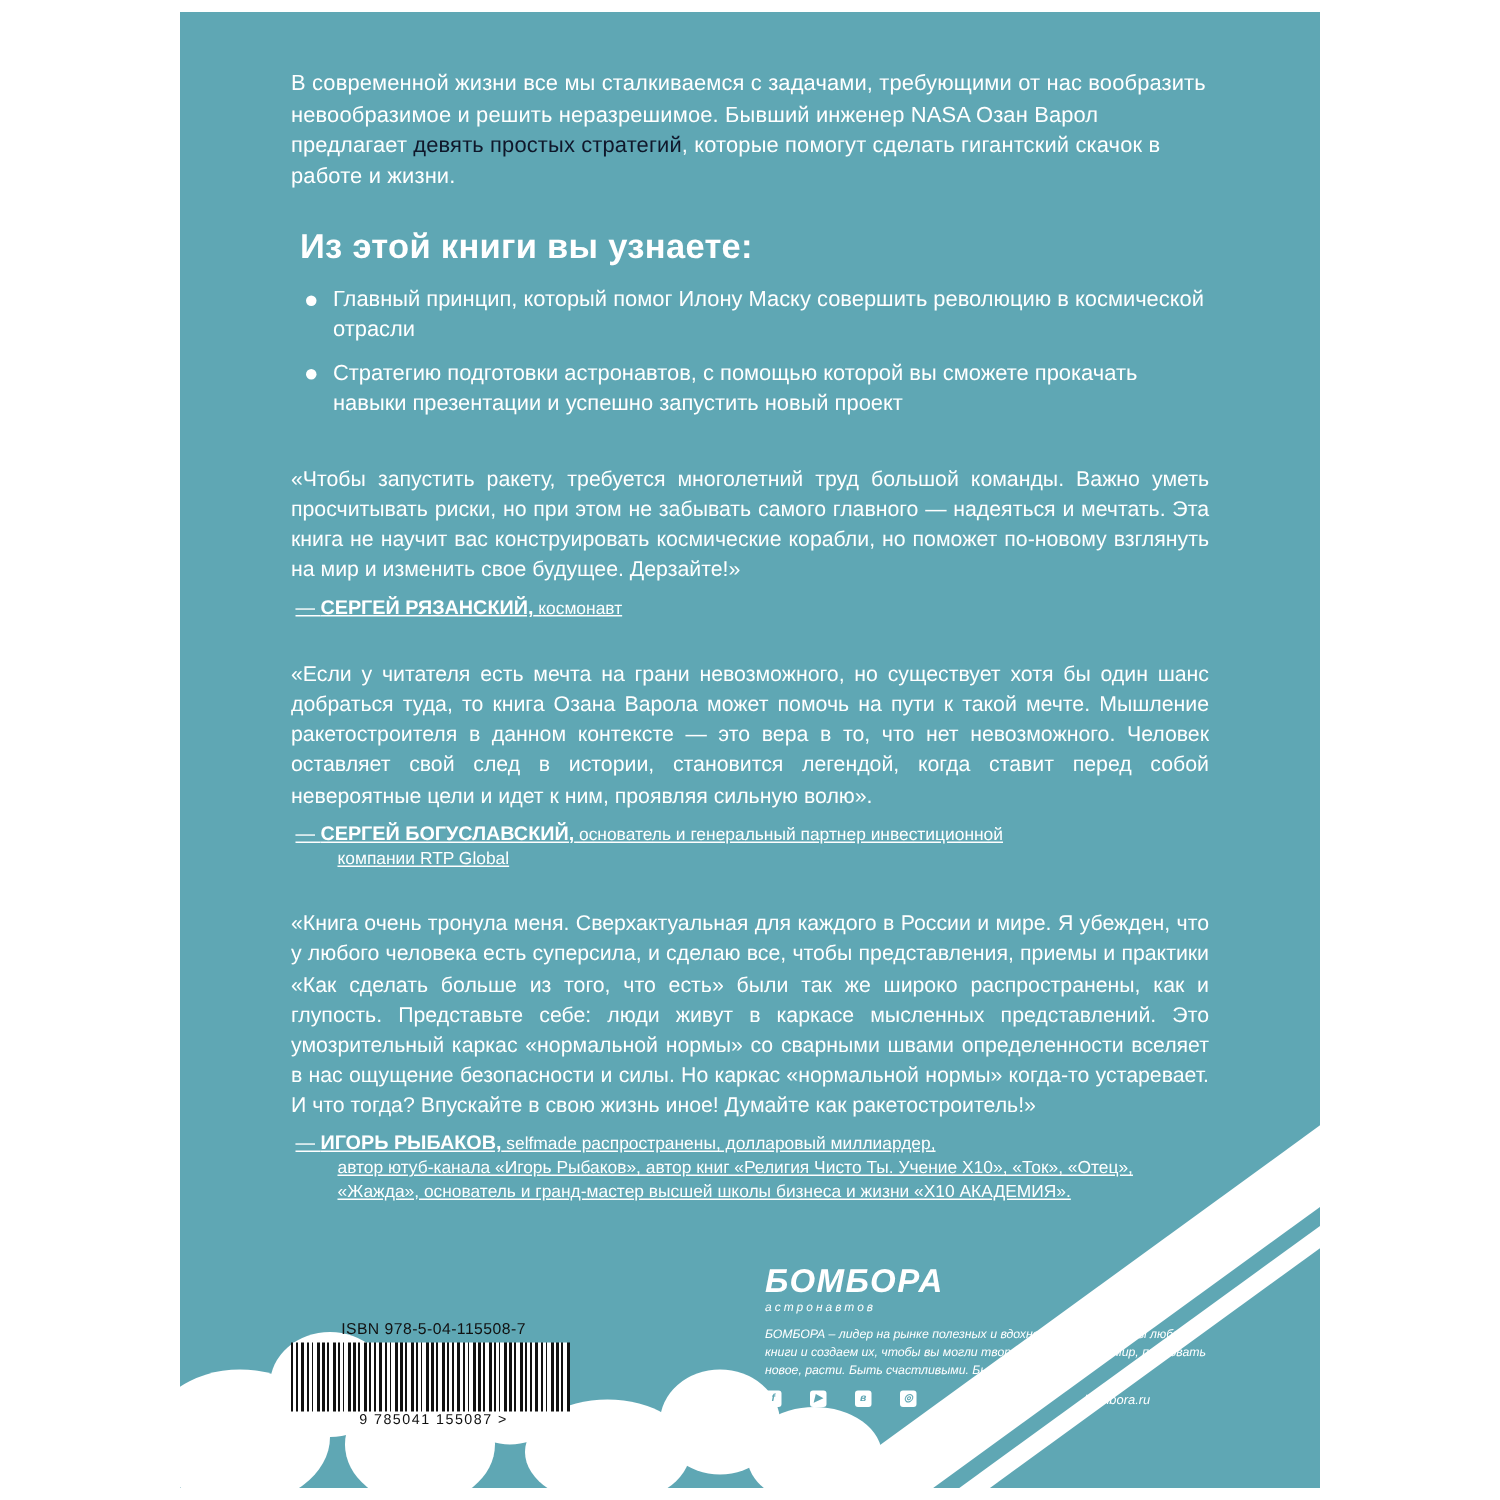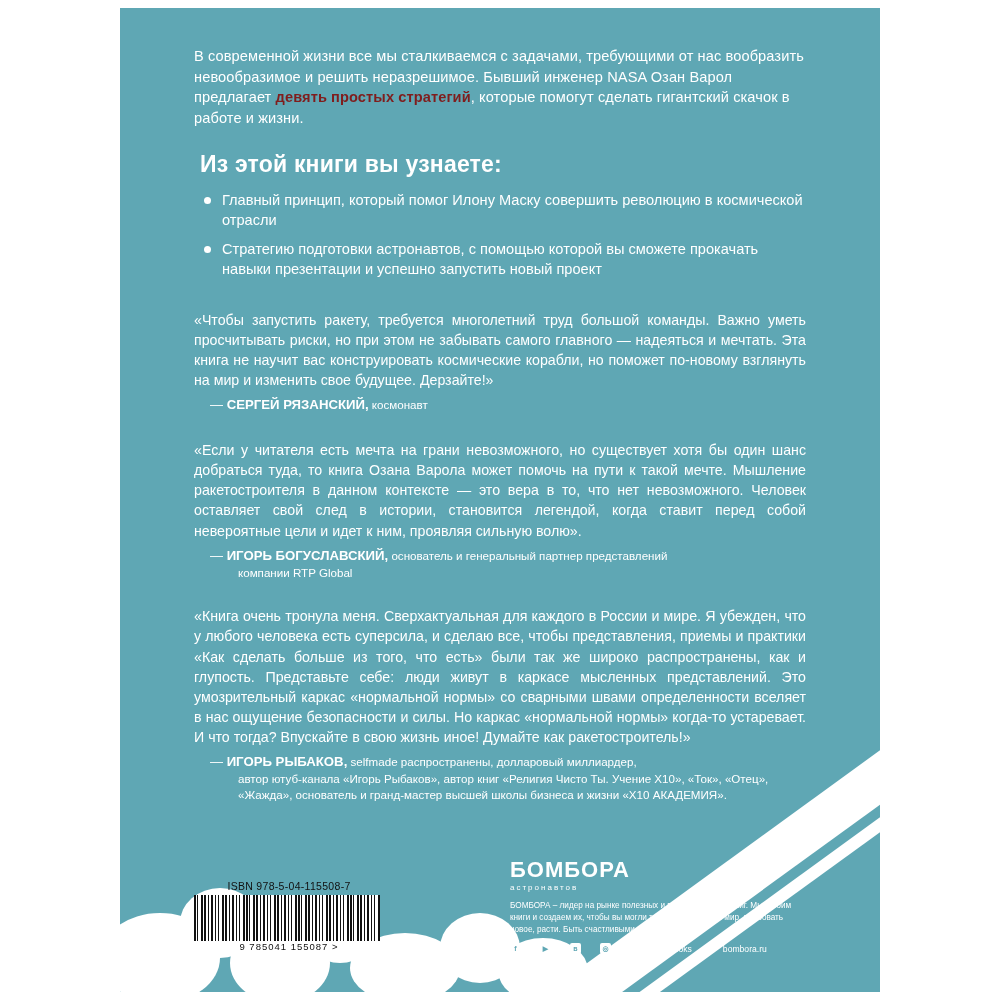--- a/index.html
+++ b/index.html
@@ -25,22 +25,22 @@
     padding: 38px 74px 0 74px;
     color: #ffffff;
   }
   .intro {
     font-size: 14.6px;
     line-height: 1.42;
     margin: 0 0 22px 0;
     letter-spacing: 0.1px;
   }
   .intro .hl {
-    color: #7f1d1d;
-    font-weight: bold;
+    color: #0f172a;
+    font-weight: normal;
   }
   .heading {
     font-size: 23px;
     font-weight: bold;
     margin: 0 0 12px 6px;
     letter-spacing: 0.2px;
   }
   ul.bullets {
     list-style: none;
     margin: 0 0 30px 0;
@@ -65,21 +65,22 @@
   }
   .quote {
     font-size: 14.2px;
     line-height: 1.42;
     margin: 0 0 6px 0;
     text-align: justify;
   }
   .attrib {
     font-size: 13px;
     line-height: 1.35;
-    margin: 0 0 26px 16px;
+    margin: 0 0 26px 3px;
+    text-decoration: underline;
   }
   .attrib .name {
     font-weight: bold;
     font-size: 13.2px;
   }
   .attrib .role {
     font-size: 11.6px;
   }
   .attrib .cont {
     display: block;
@@ -151,24 +152,25 @@
   .barcode-digits {
     margin-top: 0;
     font-size: 9.5px;
     letter-spacing: 1px;
     color: #111;
     font-family: "Liberation Sans", sans-serif;
   }
   .publisher {
     position: absolute;
     right: 70px;
-    bottom: 38px;
+    bottom: 54px;
     width: 300px;
     color: #ffffff;
     text-align: left;
+    font-style: italic;
   }
   .pub-name {
     font-size: 22px;
     font-weight: bold;
     letter-spacing: 1px;
     line-height: 1;
   }
   .pub-sub {
     font-size: 8px;
     letter-spacing: 2px;
@@ -233,21 +235,21 @@
       <p class="attrib">
         <span>—</span>
         <span class="name">СЕРГЕЙ РЯЗАНСКИЙ,</span><span class="role"> космонавт</span>
       </p>
     </div>
 
     <div>
       <p class="quote">«Если у читателя есть мечта на грани невозможного, но существует хотя бы один шанс добраться туда, то книга Озана Варола может помочь на пути к такой мечте. Мышление ракетостроителя в данном контексте — это вера в то, что нет невозможного. Человек оставляет свой след в истории, становится легендой, когда ставит перед собой невероятные цели и идет к ним, проявляя сильную волю».</p>
       <p class="attrib">
         <span>—</span>
-        <span class="name">ИГОРЬ БОГУСЛАВСКИЙ,</span><span class="role"> основатель и генеральный партнер представлений</span>
+        <span class="name">СЕРГЕЙ БОГУСЛАВСКИЙ,</span><span class="role"> основатель и генеральный партнер инвестиционной</span>
         <span class="cont">компании RTP Global</span>
       </p>
     </div>
 
     <div>
       <p class="quote">«Книга очень тронула меня. Сверхактуальная для каждого в России и мире. Я убежден, что у любого человека есть суперсила, и сделаю все, чтобы представления, приемы и практики «Как сделать больше из того, что есть» были так же широко распространены, как и глупость. Представьте себе: люди живут в каркасе мысленных представлений. Это умозрительный каркас «нормальной нормы» со сварными швами определенности вселяет в нас ощущение безопасности и силы. Но каркас «нормальной нормы» когда-то устаревает. И что тогда? Впускайте в свою жизнь иное! Думайте как ракетостроитель!»</p>
       <p class="attrib small">
         <span>—</span>
         <span class="name">ИГОРЬ РЫБАКОВ,</span><span class="role"> selfmade распространены, долларовый миллиардер,</span>
         <span class="cont">автор ютуб-канала «Игорь Рыбаков», автор книг «Религия Чисто Ты. Учение X10», «Ток», «Отец», «Жажда»,  основатель и гранд-мастер высшей школы бизнеса и жизни «X10 АКАДЕМИЯ».</span>

